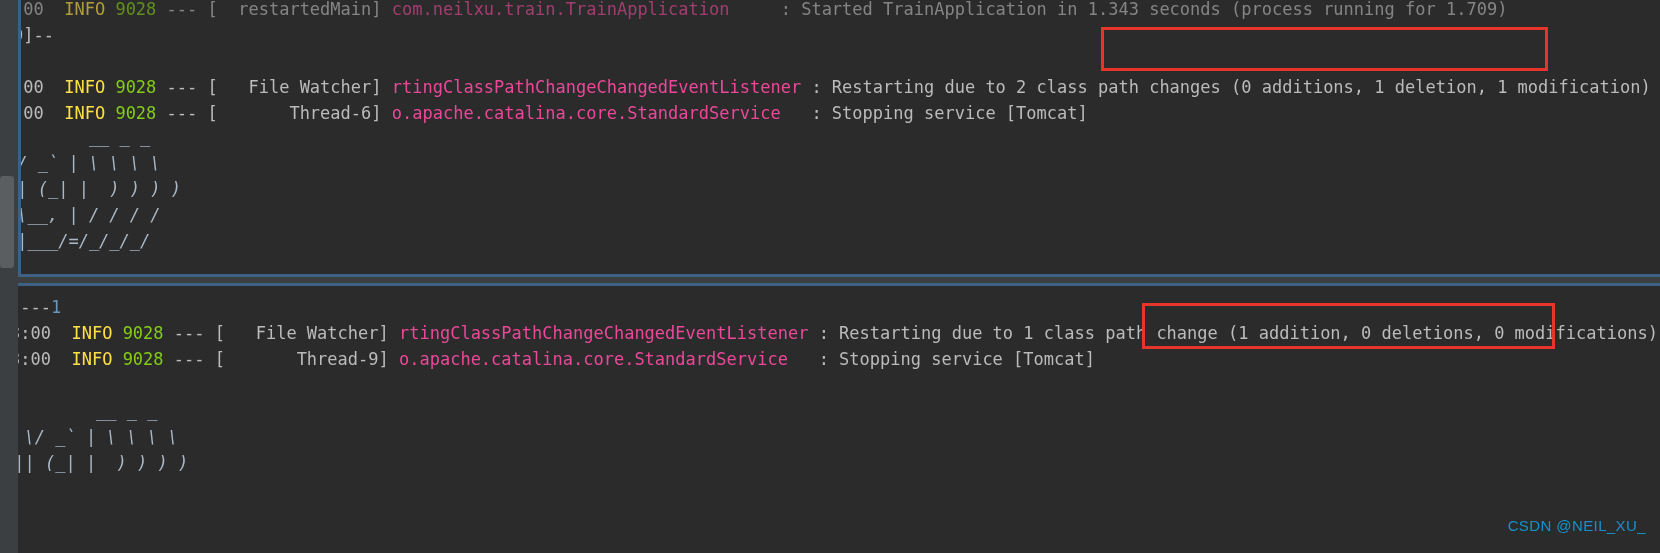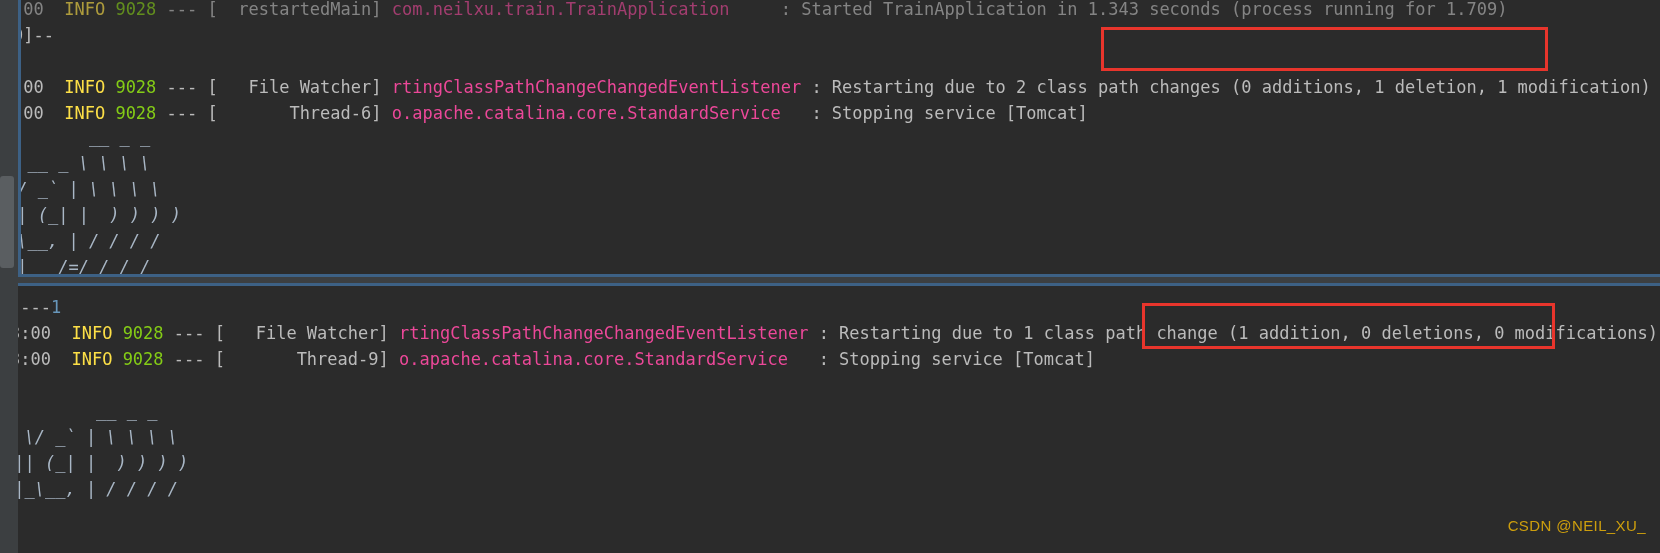--- a/index.html
+++ b/index.html
@@ -155,21 +155,21 @@
     top: 303px;
     width: 413px;
     height: 46px;
   }
 
   
   #watermark {
     position: absolute;
     right: 14px;
     bottom: 19px;
-    color: #eab308;
+    color: #0ea5e9;
     font-family: "Liberation Sans", sans-serif;
     font-size: 15px;
     letter-spacing: 0.4px;
     opacity: 0.85;
   }
 
   
   .clipline-top { opacity: 0.62; }
 </style>
 </head>
@@ -178,29 +178,29 @@
 <div id="screen">
 
   <div id="gutter">
     <div id="vscroll-track">
       <div id="vscroll-thumb"></div>
     </div>
   </div>
 
   <div class="panel" id="panel-top">
     <div class="loglines" id="top-log" style="left: -8px; top: -4px;"><div class="line clipline-top"><span class="c-default">:00  </span><span class="c-info">INFO</span><span class="c-default"> </span><span class="c-pid">9028</span><span class="c-default"> --- [  restartedMain] </span><span class="c-logger">com.neilxu.train.TrainApplication</span><span class="c-default">     : Started TrainApplication in 1.343 seconds (process running for 1.709)</span></div><div class="line "><span class="c-default">0]--</span></div><div class="line "><span class="c-default"></span></div><div class="line "><span class="c-default">:00  </span><span class="c-info">INFO</span><span class="c-default"> </span><span class="c-pid">9028</span><span class="c-default"> --- [   File Watcher] </span><span class="c-logger">rtingClassPathChangeChangedEventListener</span><span class="c-default"> : Restarting due to 2 class path changes (0 additions, 1 deletion, 1 modification)</span></div><div class="line "><span class="c-default">:00  </span><span class="c-info">INFO</span><span class="c-default"> </span><span class="c-pid">9028</span><span class="c-default"> --- [       Thread-6] </span><span class="c-logger">o.apache.catalina.core.StandardService</span><span class="c-default">   : Stopping service [Tomcat]</span></div></div>
-    <div class="banner" id="top-banner" style="position: absolute; left: -14px; top: 124px;"><div class="line c-banner">        __ _ _</div><div class="line c-banner">  __ _ \ \ \ \</div><div class="line c-banner">\/ _` | \ \ \ \</div><div class="line c-banner"> | (_| |  ) ) ) )</div><div class="line c-banner">_\__, | / / / /</div><div class="line c-banner">=|___/=/_/_/_/</div></div>
+    <div class="banner" id="top-banner" style="position: absolute; left: -14px; top: 124px;"><div class="line c-banner">        __ _ _</div><div class="line c-banner">\/ _` | \ \ \ \</div><div class="line c-banner"> | (_| |  ) ) ) )</div><div class="line c-banner">_\__, | / / / /</div><div class="line c-banner">=|___/=/_/_/_/</div></div>
   </div>
 
   <div id="divider"></div>
   <div id="divider-accent"></div>
 
   <div class="panel" id="panel-bottom">
     <div class="loglines" id="bottom-log" style="left: -8px; top: 8px;"><div class="line"><span class="c-default">----</span><span class="c-num">1</span></div><div class="line"><span class="c-default">3:00  </span><span class="c-info">INFO</span><span class="c-default"> </span><span class="c-pid">9028</span><span class="c-default"> --- [   File Watcher] </span><span class="c-logger">rtingClassPathChangeChangedEventListener</span><span class="c-default"> : Restarting due to 1 class path change (1 addition, 0 deletions, 0 modifications)</span></div><div class="line"><span class="c-default">3:00  </span><span class="c-info">INFO</span><span class="c-default"> </span><span class="c-pid">9028</span><span class="c-default"> --- [       Thread-9] </span><span class="c-logger">o.apache.catalina.core.StandardService</span><span class="c-default">   : Stopping service [Tomcat]</span></div></div>
-    <div class="banner" id="bottom-banner" style="position: absolute; left: -14px; top: 112px;"><div class="line c-banner">         __ _ _</div><div class="line c-banner">  \/ _` | \ \ \ \</div><div class="line c-banner"> || (_| |  ) ) ) )</div><div class="line c-banner"> |_\__, | / / / /</div></div>
+    <div class="banner" id="bottom-banner" style="position: absolute; left: -14px; top: 112px;"><div class="line c-banner">         __ _ _</div><div class="line c-banner">  \/ _` | \ \ \ \</div><div class="line c-banner"> || (_| |  ) ) ) )</div></div>
   </div>
 
   <div class="annot-box" id="annot-top"></div>
   <div class="annot-box" id="annot-bottom"></div>
 
   <div id="hscroll-track">
     
   </div>
 
   <div id="watermark">CSDN @NEIL_XU_</div>

